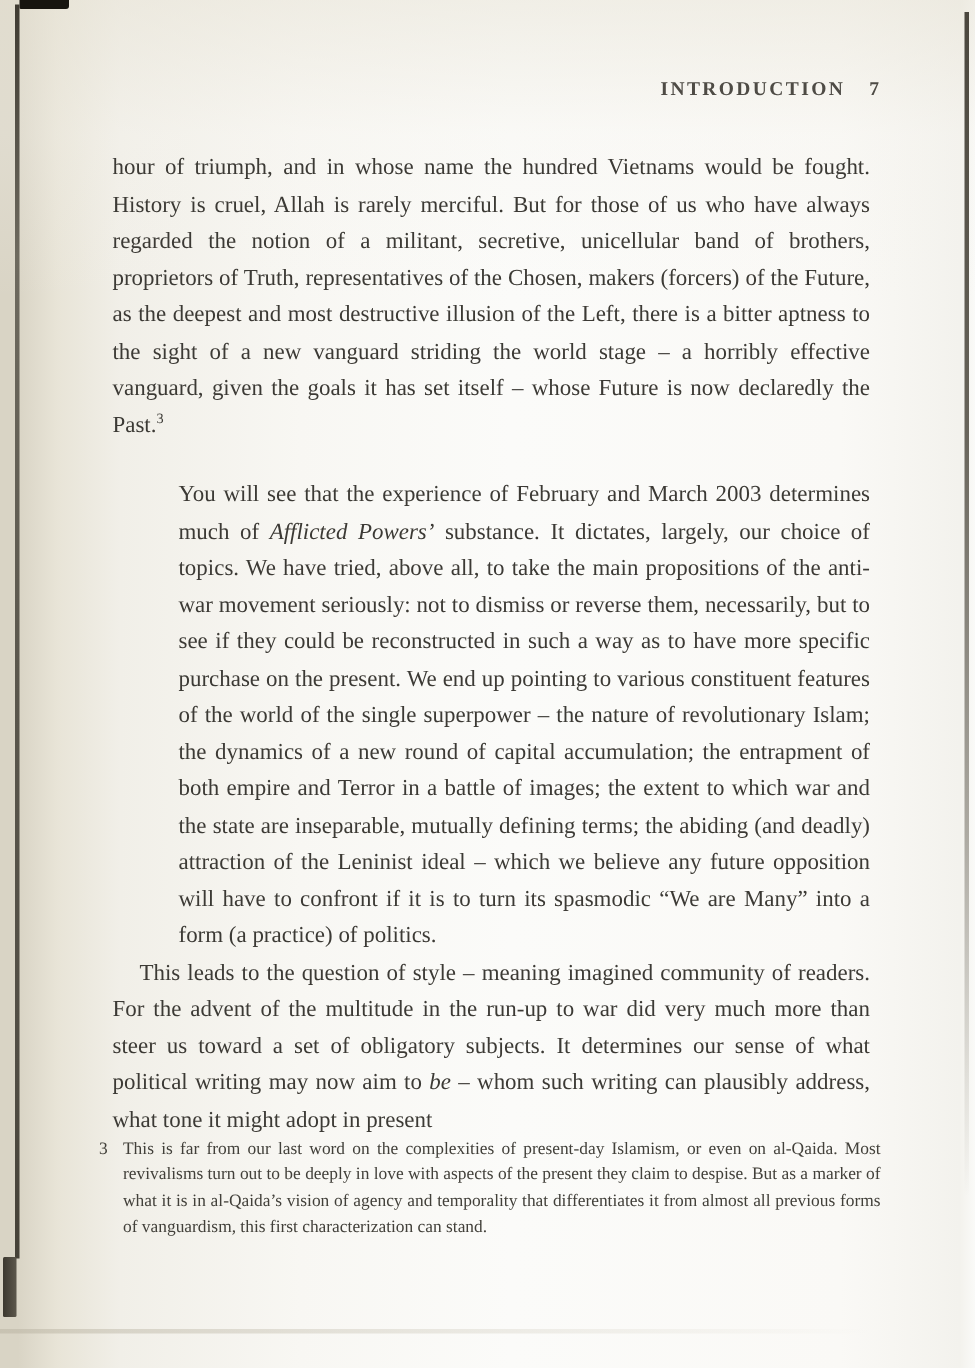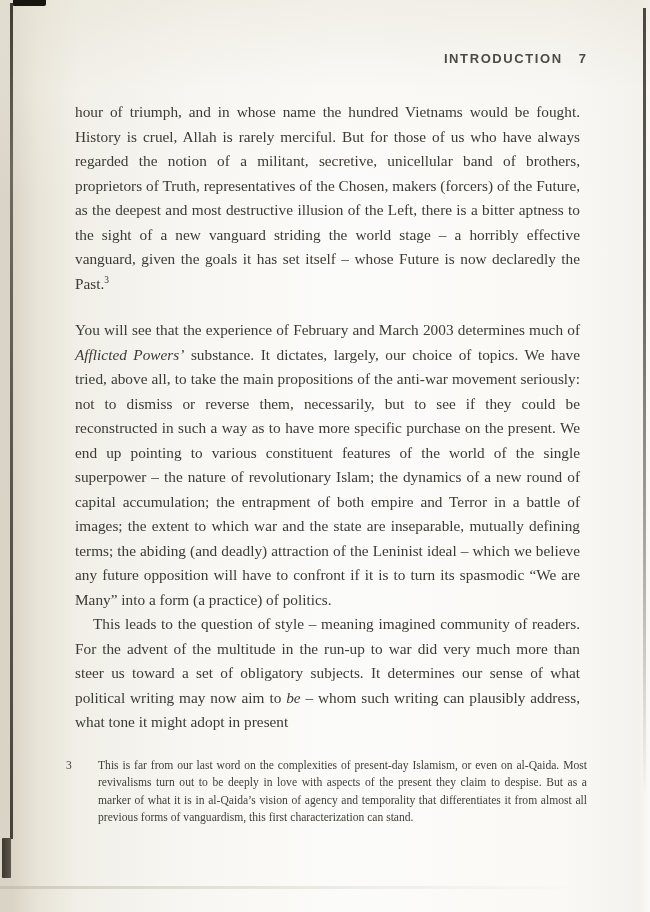--- a/index.html
+++ b/index.html
@@ -36,51 +36,51 @@
     background: linear-gradient(180deg, rgba(66,62,53,0.95) 0%, rgba(88,84,74,0.9) 35%, rgba(115,110,99,0.55) 70%, rgba(150,145,132,0.22) 90%, rgba(160,155,142,0) 100%);
   }
   .shadow-bottom {
     position: absolute; left: 0; top: 886px; width: 580px; height: 3px;
     background: linear-gradient(90deg, rgba(186,180,163,0.55), rgba(205,200,185,0.3) 60%, rgba(215,210,197,0) 100%);
   }
   
   .page-header {
     position: absolute; top: 51px; left: 75px; width: 511px;
     text-align: right;
-    font-family: Liberation Sans, sans-serif;
+    font-family: Liberation Serif, serif;
     font-size: 13px; font-weight: bold;
     letter-spacing: 1.6px;
     color: #4e4b45;
   }
   .page-header .pagenum { margin-left: 16px; letter-spacing: 0; }
   
   .body-text {
     position: absolute; top: 100px; left: 75px; width: 505px;
     font-family: "Liberation Serif", serif;
     font-size: 15.3px; line-height: 24.5px;
     color: #3c3a35;
     text-align: justify;
   }
   .body-text p { margin: 0; padding: 0; }
-  .body-text p.gap-before { margin-top: 22px; }
+  .body-text p.gap-before { margin-top: 22px; margin-left: 44px; }
   .body-text p.indented { text-indent: 18px; }
   .body-text sup {
     font-size: 9.5px; line-height: 0; vertical-align: 6px;
   }
   .ital { font-style: italic; }
   
   .footnote {
     position: absolute; top: 757px; left: 66px; width: 521px;
     font-family: "Liberation Serif", serif;
     font-size: 11.6px; line-height: 17.4px;
     color: #42403a;
     display: flex;
   }
   .footnote .fn-num { flex: 0 0 16px; }
-  .footnote .fn-body { flex: 1 1 auto; text-align: justify; margin-left: 16px; }
+  .footnote .fn-body { flex: 1 1 auto; text-align: justify; }
 </style>
 </head>
 <body>
 
 <div class="scan">
 
   <div class="mark-top"></div>
   <div class="line-left"></div>
   <div class="mark-bottom-left"></div>
   <div class="line-right"></div>

